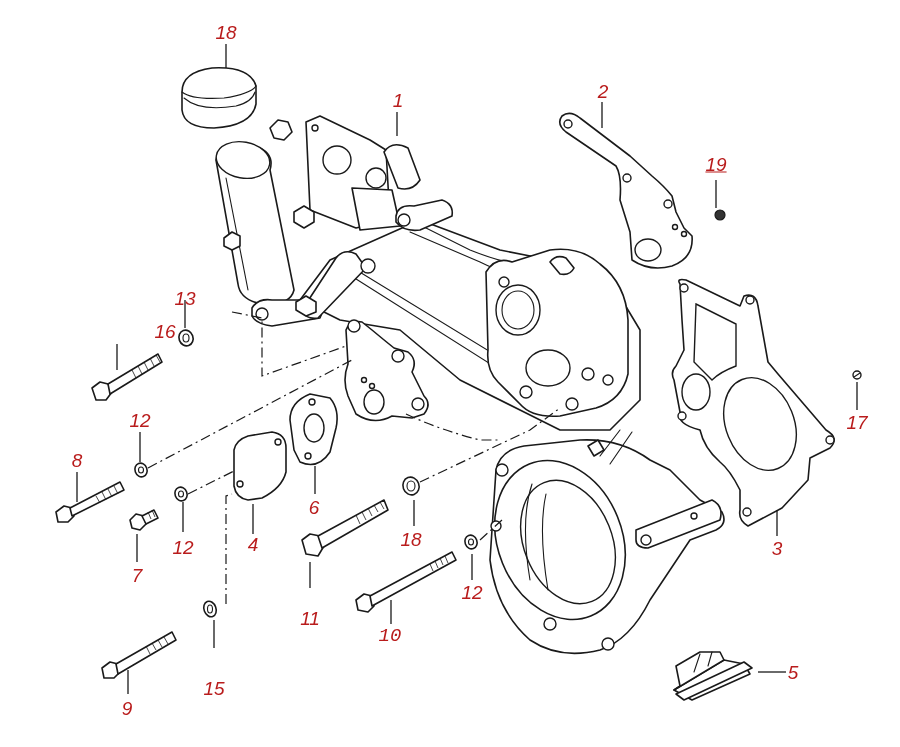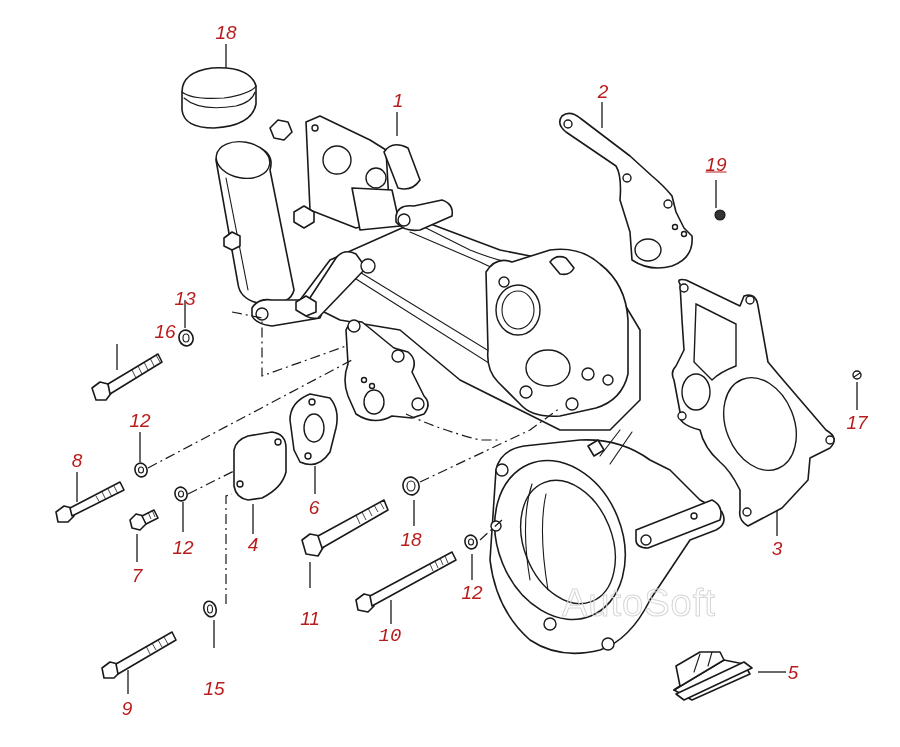--- a/index.html
+++ b/index.html
@@ -298,15 +298,14 @@
 <div class="label" style="left:137px;top:575px;">7</div>
 <div class="label" style="left:411px;top:539px;">18</div>
 <div class="label" style="left:777px;top:548px;">3</div>
 <div class="label" style="left:472px;top:592px;">12</div>
 <div class="label" style="left:310px;top:618px;">11</div>
 <div class="label" style="left:390px;top:636px;font-family:Liberation Mono, monospace;">10</div>
 <div class="label" style="left:214px;top:688px;">15</div>
 <div class="label" style="left:793px;top:672px;">5</div>
 <div class="label" style="left:127px;top:708px;">9</div>
 
-<div class="watermark">AutoSoft</div>
 
 </div>
 
 </body></html>

